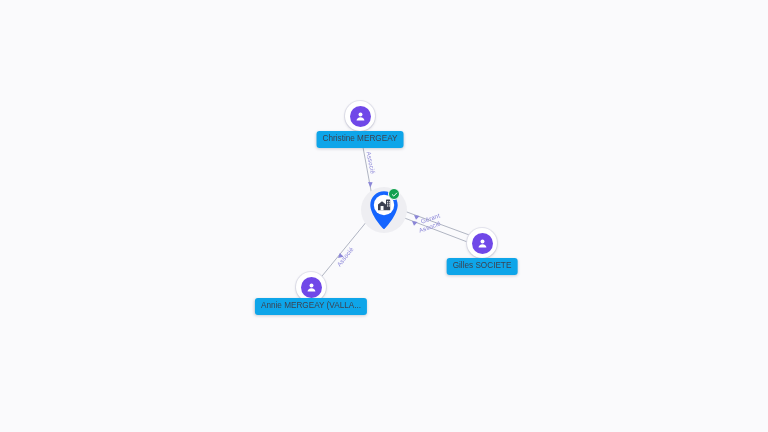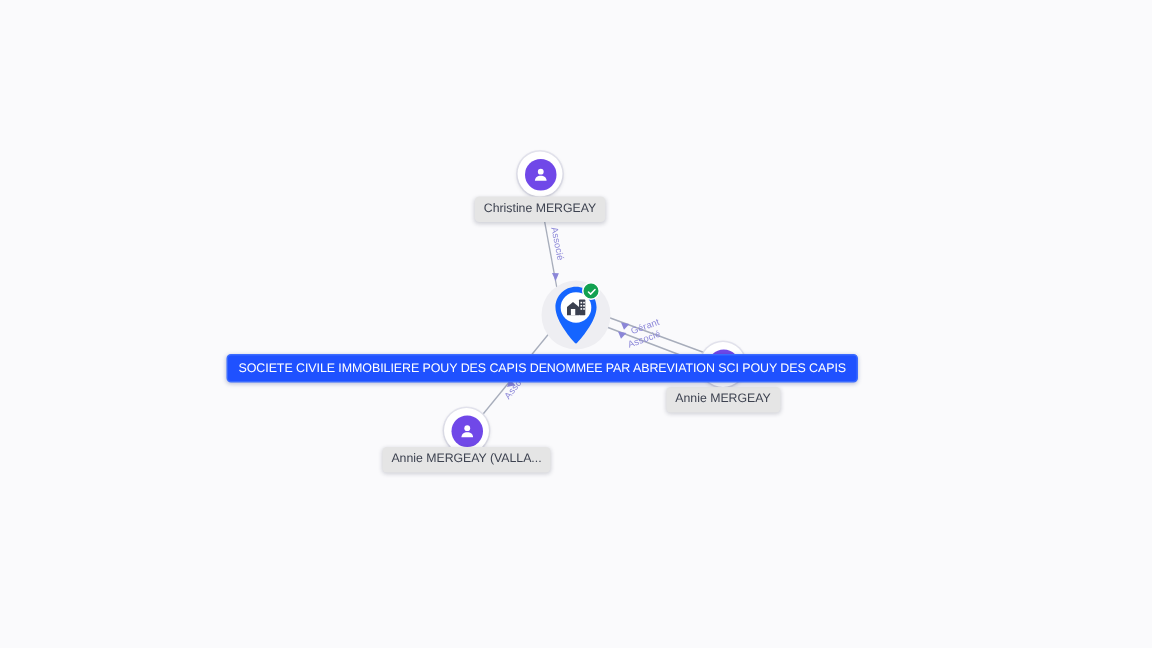--- a/index.html
+++ b/index.html
@@ -70,21 +70,21 @@
     display: flex;
     align-items: center;
     justify-content: center;
   }
   .avatar-disc svg { display: block; }
 
   
   .node-caption {
     position: absolute;
     transform: translateX(-50%);
-    background: #e5e5e5;
+    background: #0ea5e9;
     color: #3d4250;
     font-size: 8.2px;
     line-height: 1;
     padding: 4px 6px 5px 6px;
     border-radius: 3px;
     box-shadow: 0 1px 3px rgba(30,35,60,.20);
     white-space: nowrap;
     font-family: "Liberation Sans", sans-serif;
   }
 
@@ -181,21 +181,21 @@
 
   <div class="node" style="left:482px; top:243px;">
     <div class="avatar-ring">
       <div class="avatar-disc">
         <svg width="13" height="13" viewBox="0 0 24 24" aria-hidden="true">
           <circle cx="12" cy="8.2" r="3.6" fill="#ffffff"></circle>
           <path d="M4.8 19.4c0-3.9 3.2-6.2 7.2-6.2s7.2 2.3 7.2 6.2z" fill="#ffffff"></path>
         </svg>
       </div>
     </div>
-    <div class="node-caption" style="left:0px; top:15px;">Annie MERGEAY</div>
+    <div class="node-caption" style="left:0px; top:15px;">Gilles SOCIETE</div>
   </div>
 
   <div class="node" style="left:311px; top:287px;">
     <div class="avatar-ring">
       <div class="avatar-disc">
         <svg width="13" height="13" viewBox="0 0 24 24" aria-hidden="true">
           <circle cx="12" cy="8.2" r="3.6" fill="#ffffff"></circle>
           <path d="M4.8 19.4c0-3.9 3.2-6.2 7.2-6.2s7.2 2.3 7.2 6.2z" fill="#ffffff"></path>
         </svg>
       </div>
@@ -225,15 +225,14 @@
         </g>
       </svg>
       <div class="pin-badge">
         <svg width="7" height="7" viewBox="0 0 24 24" aria-hidden="true">
           <path d="M4.5 12.6 L9.4 17.4 L19.5 7.0" stroke="#ffffff" stroke-width="3.4" fill="none" stroke-linecap="round" stroke-linejoin="round"></path>
         </svg>
       </div>
     </div>
   </div>
 
-  <div class="company-label-bar" style="left:151px; top:236px;">SOCIETE CIVILE IMMOBILIERE POUY DES CAPIS DENOMMEE PAR ABREVIATION SCI POUY DES CAPIS</div>
 
 </div>
 
 </body></html>

